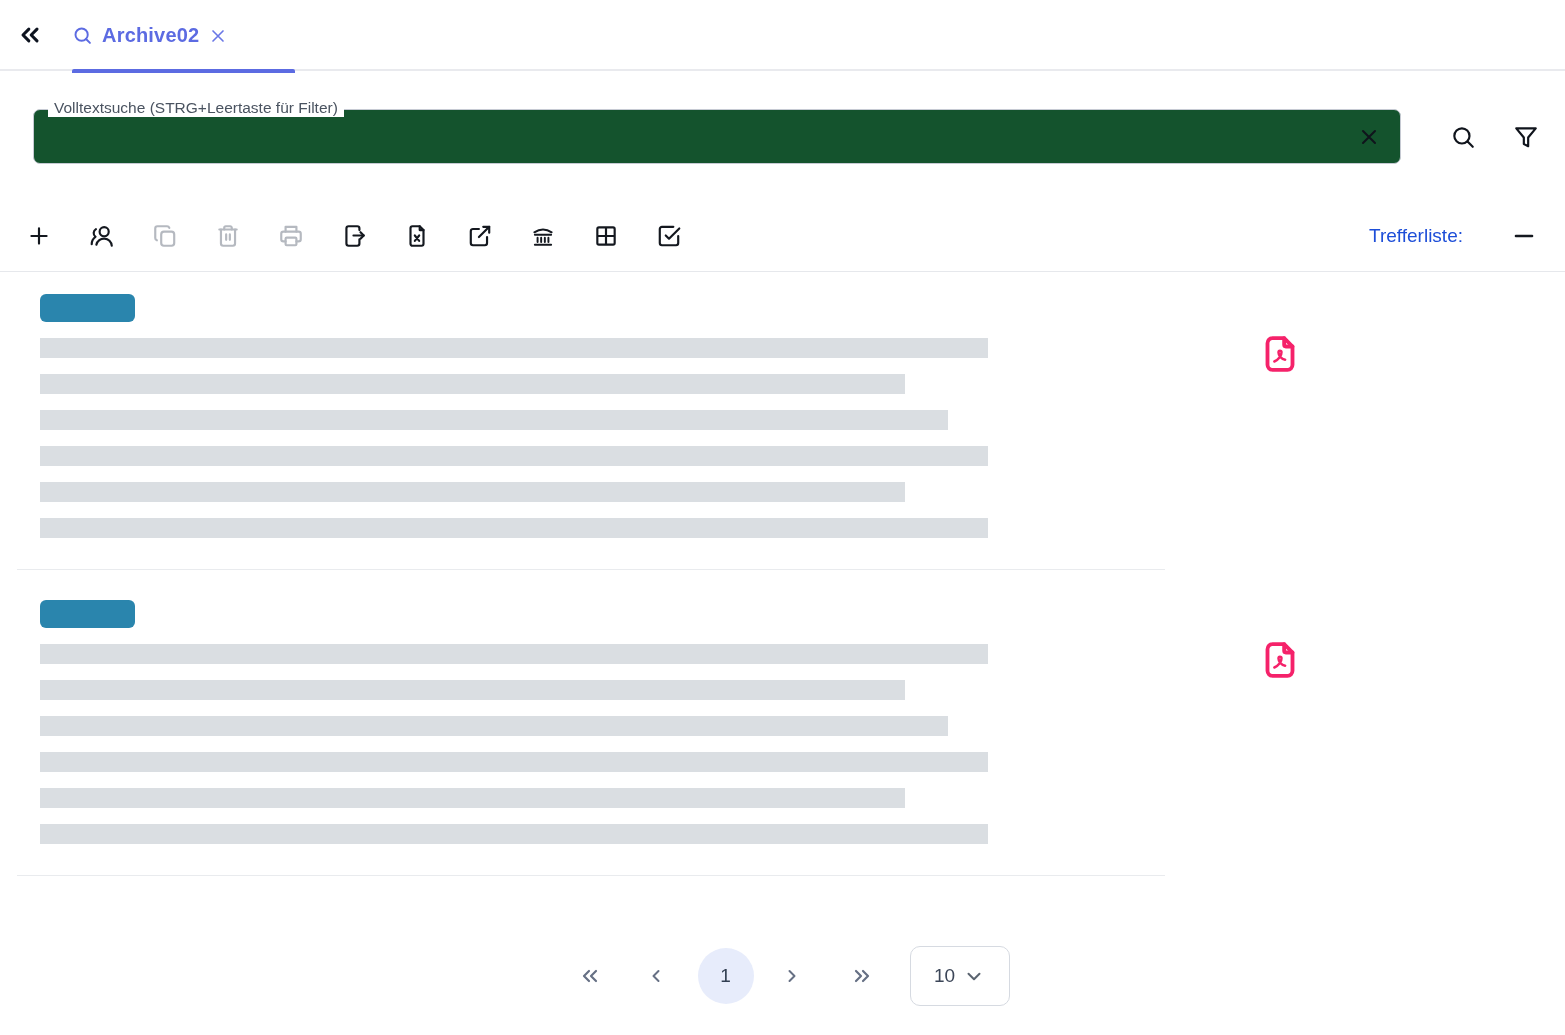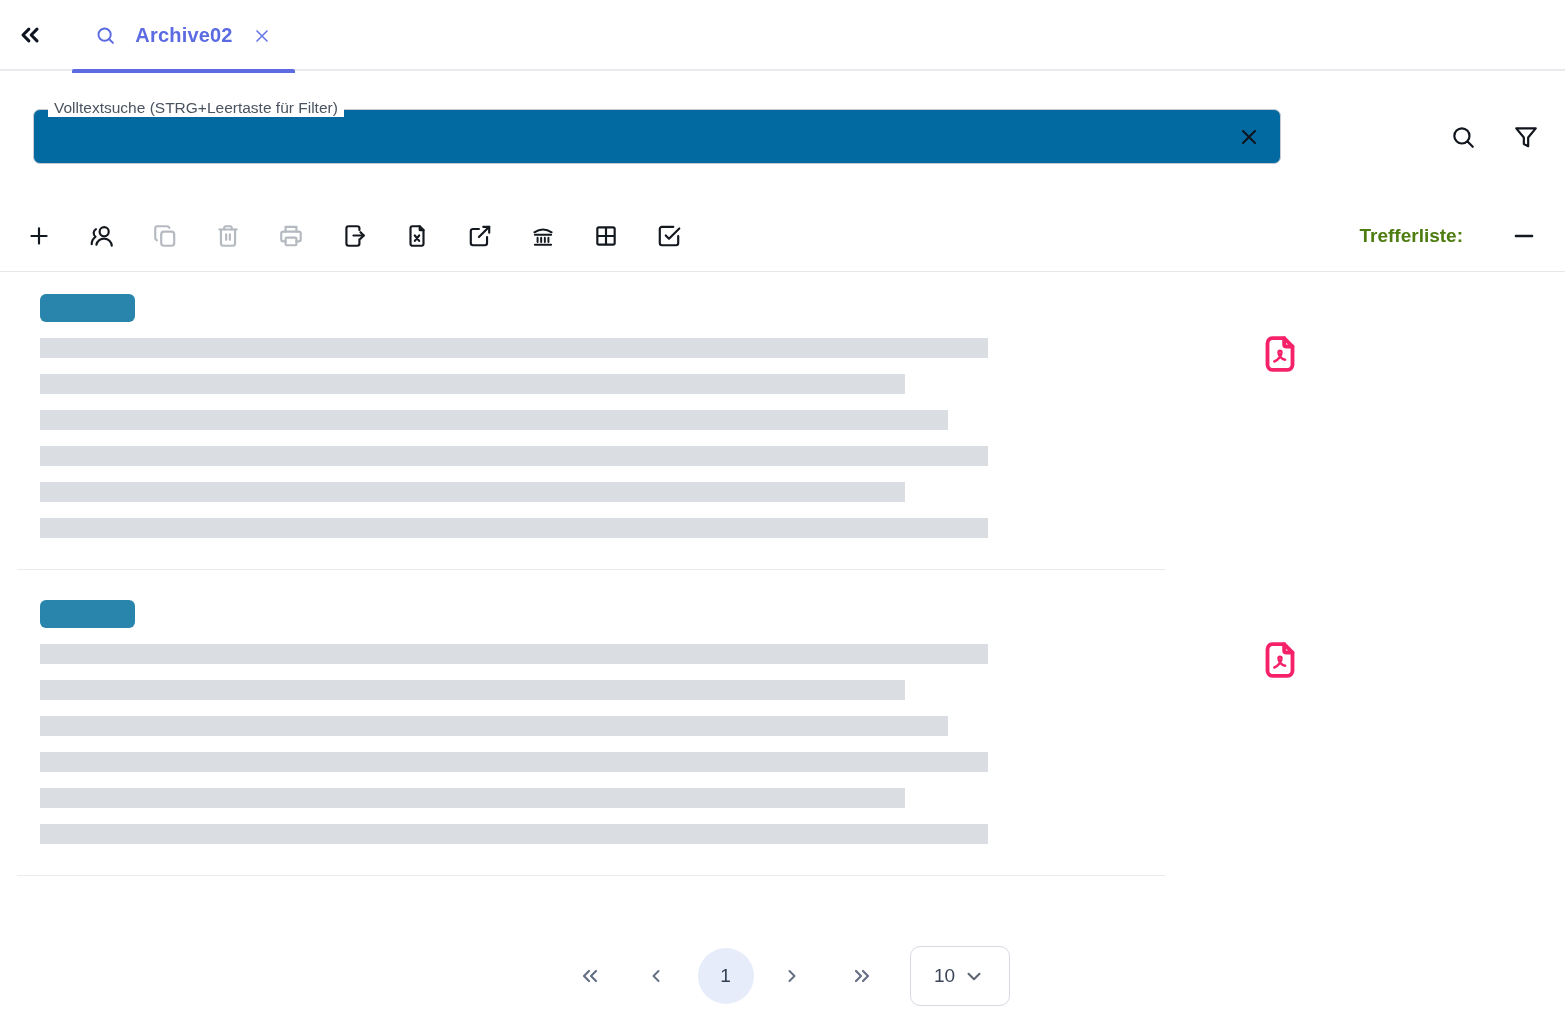--- a/index.html
+++ b/index.html
@@ -6,42 +6,42 @@
   html,body { margin:0; padding:0; }
   body {
     width:1565px; height:1035px; background:#ffffff; overflow:hidden;
     font-family:"Liberation Sans", sans-serif; color:#1c222c;
   }
   svg { display:block; }
 
   
   .header { position:relative; height:71px; border-bottom:2px solid #e9eaee; background:#fff; }
   .collapse-btn { position:absolute; left:16px; top:21px; width:28px; height:28px; color:#0e1420; cursor:pointer; background:none; border:none; padding:0; }
-  .tab { position:absolute; left:72px; top:0; width:223px; height:71px; display:flex; align-items:center; justify-content:center; gap:19px; color:#5c6be2; cursor:pointer; }
+  .tab { position:absolute; left:72px; top:0; width:223px; height:71px; display:flex; align-items:center; justify-content:flex-start; gap:9px; color:#5c6be2; cursor:pointer; }
   .tab-underline { position:absolute; left:0; bottom:-2px; width:100%; height:4px; background:#5c6be2; border-radius:2px 2px 0 0; }
   .tab-label { font-size:20px; font-weight:bold; letter-spacing:.2px; }
   .tab-close { color:#6a77e6; cursor:pointer; display:flex; }
 
   
   .search-row { position:relative; height:110px; }
-  .search-field { position:absolute; left:33px; top:38px; width:1248px; height:55px; border:1px solid #c6cad3; border-radius:7px; background:#0369a1; }
+  .search-field { position:absolute; left:33px; top:38px; width:1368px; height:55px; border:1px solid #c6cad3; border-radius:7px; background:#14532d; }
   .search-label { position:absolute; left:14px; top:-11px; background:#fff; padding:0 6px; font-size:15.5px; color:#4a5360; white-space:nowrap; }
   .search-input { position:absolute; left:14px; top:8px; width:1290px; height:36px; border:none; outline:none; font-size:17px; font-family:inherit; color:#1c222c; background:transparent; }
   .clear-btn { position:absolute; right:19px; top:15px; width:24px; height:24px; color:#10141c; background:none; border:none; padding:0; cursor:pointer; }
   .search-action { position:absolute; top:53px; width:26px; height:26px; color:#10141c; background:none; border:none; padding:0; cursor:pointer; }
   .search-go { left:1450px; }
   .filter-toggle { left:1513px; }
 
   
   .toolbar { position:relative; height:91px; border-bottom:1px solid #e6e8ec; display:flex; align-items:center; padding:20px 28px 0 26px; }
   .tool-icons { display:flex; gap:37px; align-items:center; }
   .tool-btn { width:26px; height:26px; color:#14181f; background:none; border:none; padding:0; cursor:pointer; }
   .tool-btn.disabled { color:#b5b9c0; cursor:default; }
   .toolbar-right { margin-left:auto; display:flex; align-items:center; }
-  .hitlist-label { font-size:19px; font-weight:bold; color:#4d7c0f; margin-right:16px; }
+  .hitlist-label { font-size:19px; font-weight:normal; color:#1d4ed8; margin-right:16px; }
   .hitlist-select { width:198px; height:52px; border:1px solid #c9cdd8; border-radius:10px; background:#fff; display:flex; align-items:center; cursor:pointer; }
   .hitlist-value { font-size:18px; color:#4d5b6e; padding-left:28px; flex:1; }
   .hitlist-chevron { color:#5b6470; margin-right:22px; }
   .collapse-results-btn { width:26px; height:26px; color:#14181f; background:none; border:none; padding:0; margin-left:32px; cursor:pointer; }
 
   
   .result-item { position:relative; padding:22px 0 32px 40px; cursor:pointer; }
   .result-item + .result-item { padding-top:30px; }
   .result-item::after { content:""; position:absolute; left:17px; bottom:0; width:1148px; height:1px; background:#e9ebee; }
   .badge-skeleton { width:95px; height:28px; border-radius:6px; background:#2a85ad; }

